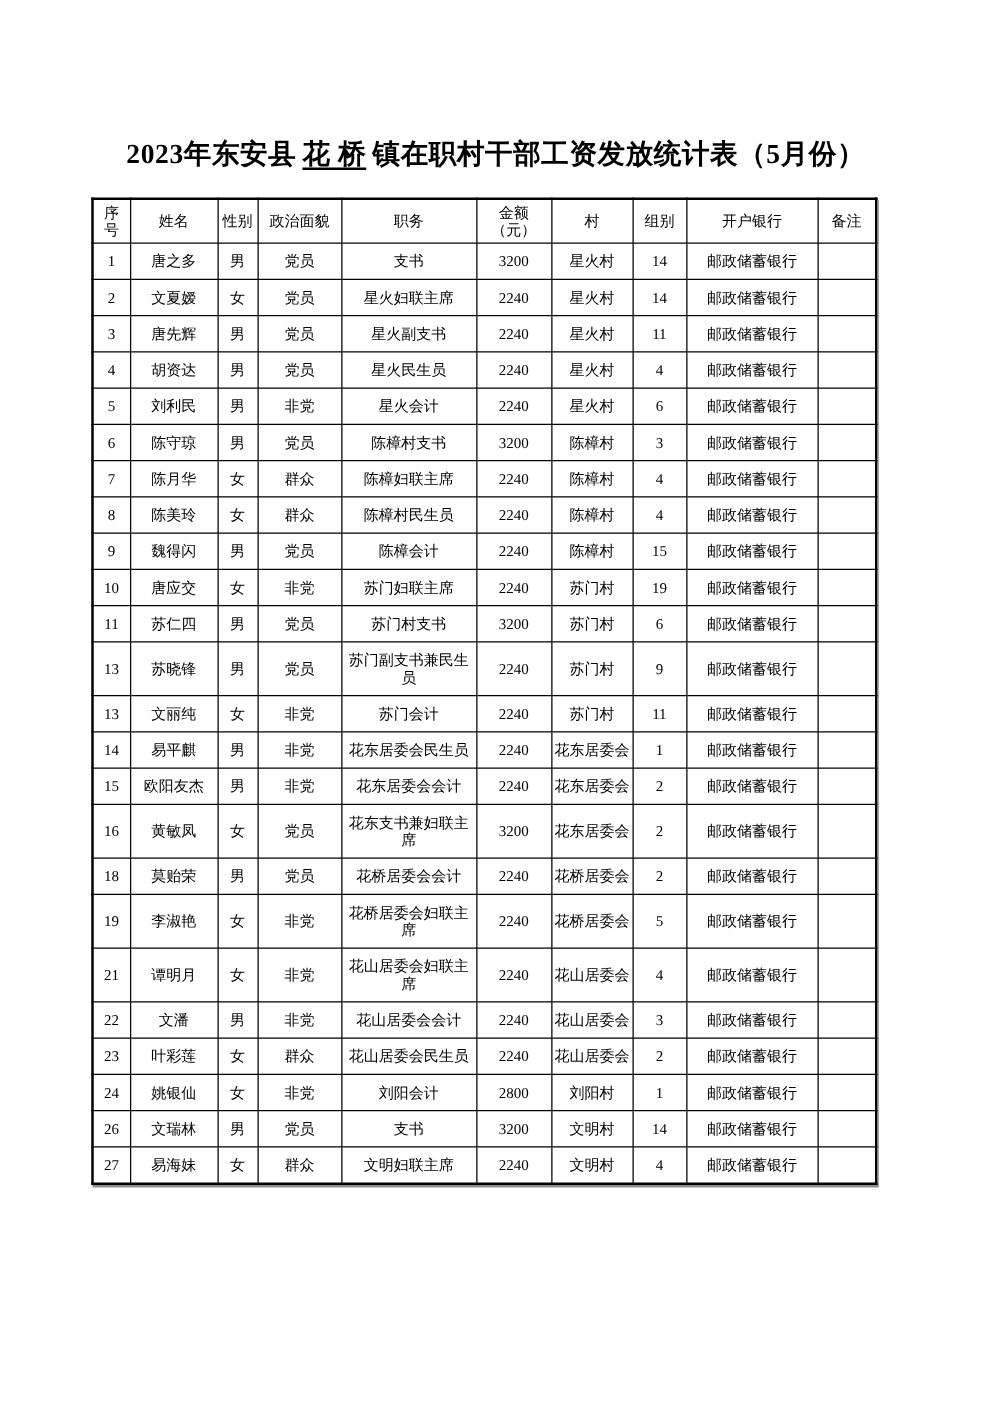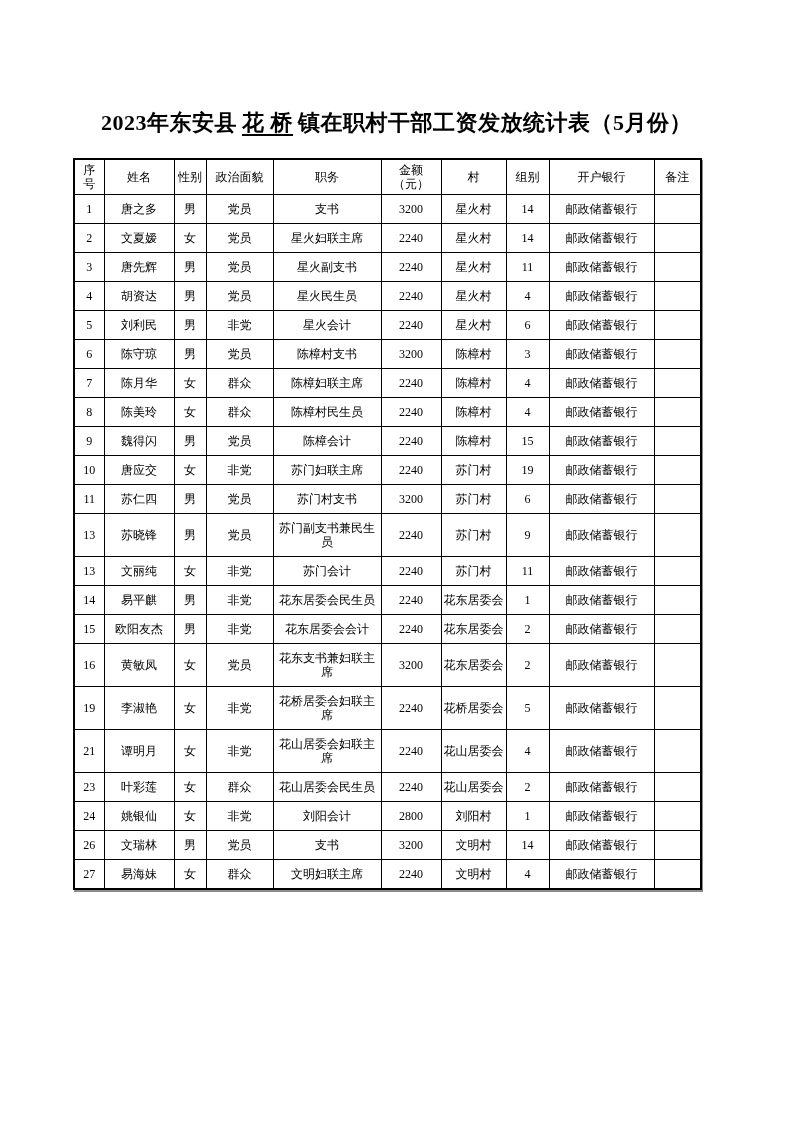--- a/index.html
+++ b/index.html
@@ -300,20 +300,32 @@
           <td class="col-3">党员</td>
           <td class="col-4">花东支书兼妇联主
 席</td>
           <td class="col-5">3200</td>
           <td class="col-6">花东居委会</td>
           <td class="col-7">2</td>
           <td class="col-8">邮政储蓄银行</td>
           <td class="col-9"></td>
         </tr>
         <tr>
+          <td class="col-0">18</td>
+          <td class="col-1">莫贻荣</td>
+          <td class="col-2">男</td>
+          <td class="col-3">党员</td>
+          <td class="col-4">花桥居委会会计</td>
+          <td class="col-5">2240</td>
+          <td class="col-6">花桥居委会</td>
+          <td class="col-7">2</td>
+          <td class="col-8">邮政储蓄银行</td>
+          <td class="col-9"></td>
+        </tr>
+        <tr>
           <td class="col-0">19</td>
           <td class="col-1">李淑艳</td>
           <td class="col-2">女</td>
           <td class="col-3">非党</td>
           <td class="col-4">花桥居委会妇联主
 席</td>
           <td class="col-5">2240</td>
           <td class="col-6">花桥居委会</td>
           <td class="col-7">5</td>
           <td class="col-8">邮政储蓄银行</td>
@@ -322,20 +334,32 @@
         <tr>
           <td class="col-0">21</td>
           <td class="col-1">谭明月</td>
           <td class="col-2">女</td>
           <td class="col-3">非党</td>
           <td class="col-4">花山居委会妇联主
 席</td>
           <td class="col-5">2240</td>
           <td class="col-6">花山居委会</td>
           <td class="col-7">4</td>
+          <td class="col-8">邮政储蓄银行</td>
+          <td class="col-9"></td>
+        </tr>
+        <tr>
+          <td class="col-0">22</td>
+          <td class="col-1">文潘</td>
+          <td class="col-2">男</td>
+          <td class="col-3">非党</td>
+          <td class="col-4">花山居委会会计</td>
+          <td class="col-5">2240</td>
+          <td class="col-6">花山居委会</td>
+          <td class="col-7">3</td>
           <td class="col-8">邮政储蓄银行</td>
           <td class="col-9"></td>
         </tr>
         <tr>
           <td class="col-0">23</td>
           <td class="col-1">叶彩莲</td>
           <td class="col-2">女</td>
           <td class="col-3">群众</td>
           <td class="col-4">花山居委会民生员</td>
           <td class="col-5">2240</td>

